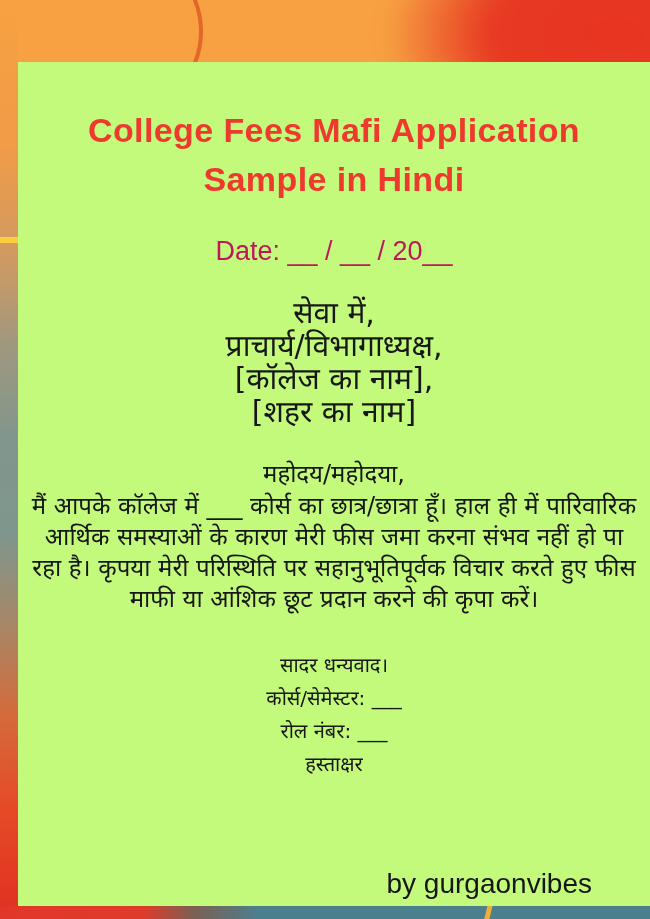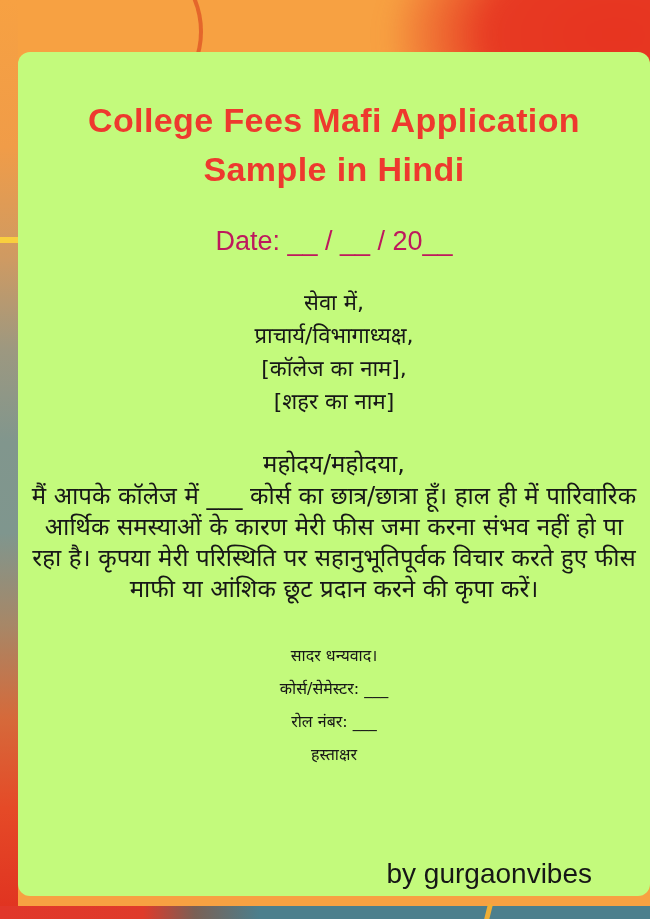--- a/index.html
+++ b/index.html
@@ -32,34 +32,34 @@
   .bottom-strip {
     position:absolute; left:0; top:906px; width:650px; height:13px;
     background:linear-gradient(90deg, #e1372a 0%, #df3b2b 22%, #7a6055 30%, #4c7f8d 40%, #4c7f8d 100%);
   }
   .bottom-dash {
     position:absolute; left:486px; top:904px; width:5px; height:16px;
     background:#efae35; transform:rotate(14deg);
   }
   
   .card {
-    position:absolute; left:18px; top:52px; width:632px; height:844px;
-    background:#c3fa7c; text-align:center; color:#171717;border-radius:12px;
+    position:absolute; left:18px; top:62px; width:632px; height:844px;
+    background:#c3fa7c; text-align:center; color:#171717;
   }
   .title {
     margin-top:44px; color:#ee392e; font-weight:800;
     font-size:34px; line-height:49px; letter-spacing:0.4px;
   }
   .date-line { margin-top:32px; font-size:27px; line-height:30px; font-weight:500; color:#be185d; }
   .hindi { font-family:"DejaVu Sans", sans-serif; }
-  .recipient { margin-top:30px; font-size:22px; line-height:33px; }
+  .recipient { margin-top:30px; font-size:30px; line-height:33px; }
   .subject { margin-top:20px; font-size:25px; line-height:34px; font-weight:600; }
   .salutation { margin-top:30px; font-size:24px; line-height:33px; }
   .body-par { margin:0 auto; max-width:614px; font-size:24px; line-height:31px; }
-  .closing { margin-top:34px; font-size:16px; line-height:33px; }
+  .closing { margin-top:34px; font-size:20px; line-height:33px; }
   .credit {
     position:absolute; right:58px; bottom:6px;
     font-size:28px; line-height:32px; font-weight:400; color:#161616;
   }
 </style>
 </head>
 <body>
 
 <div id="poster">
   <div class="red-blob"></div>

